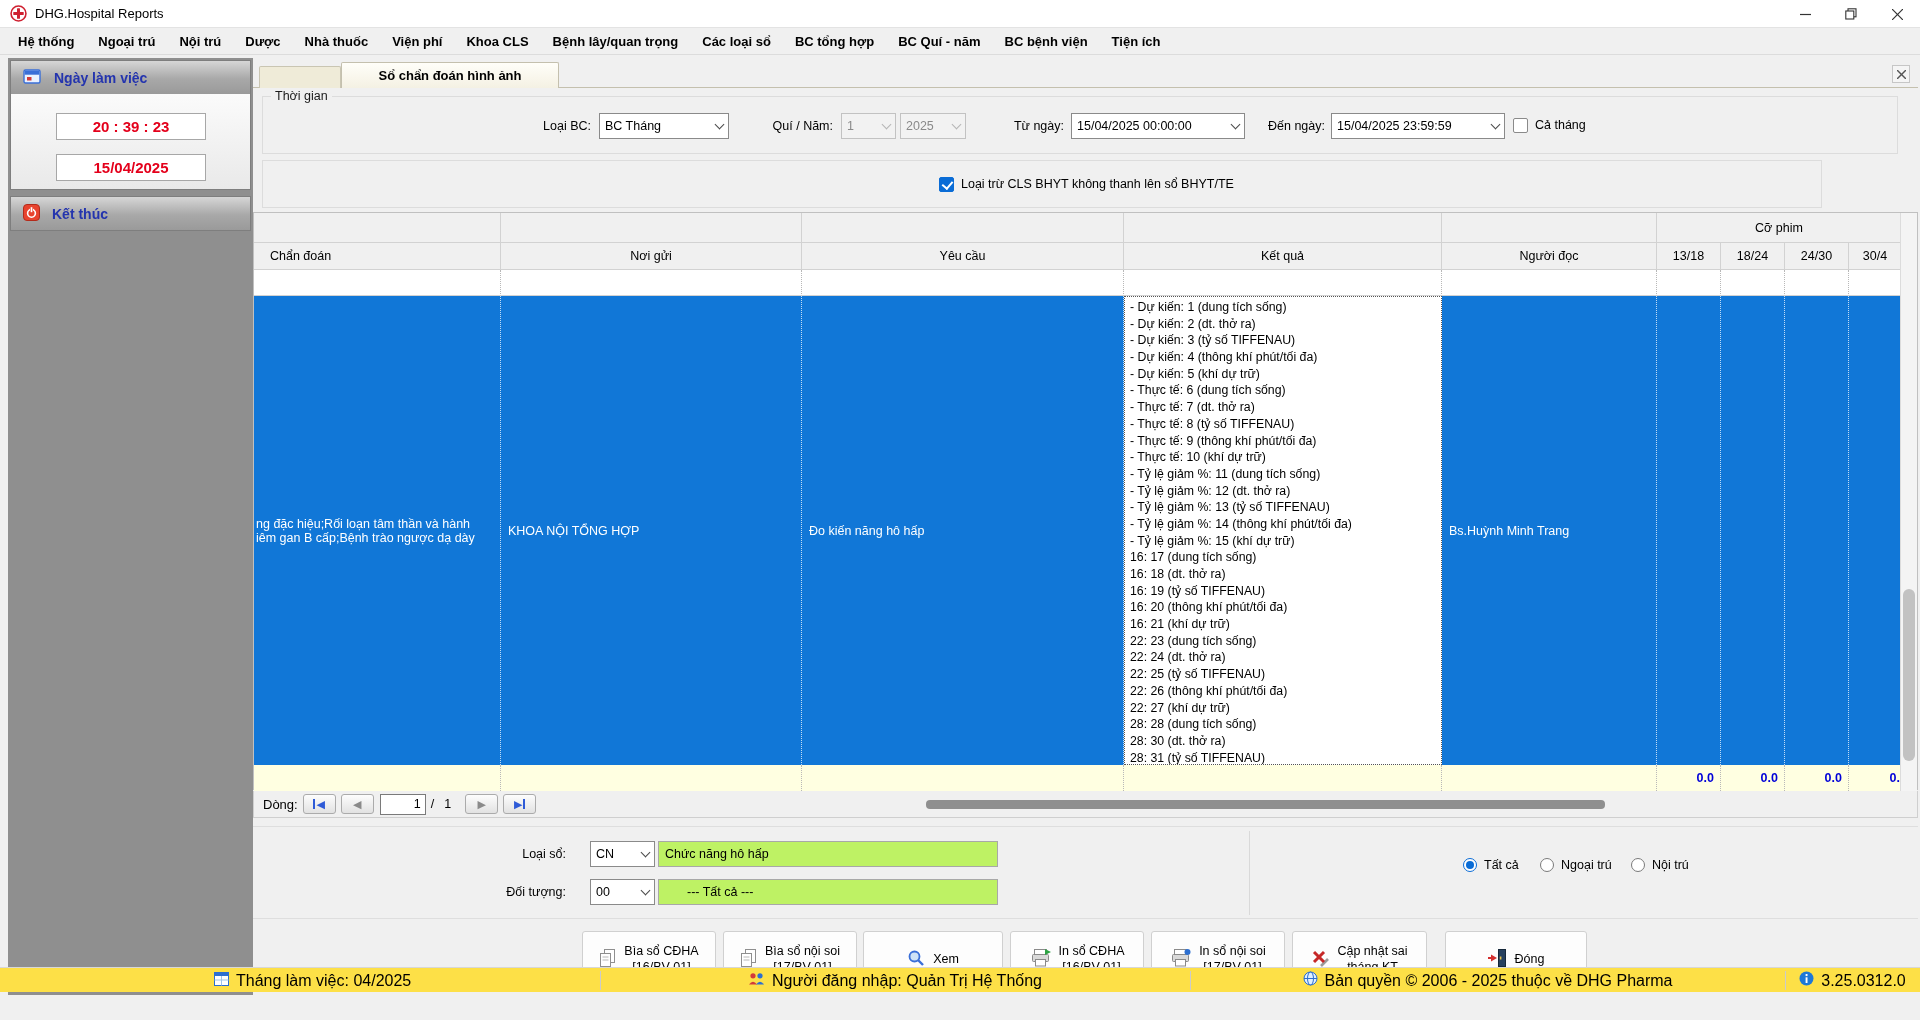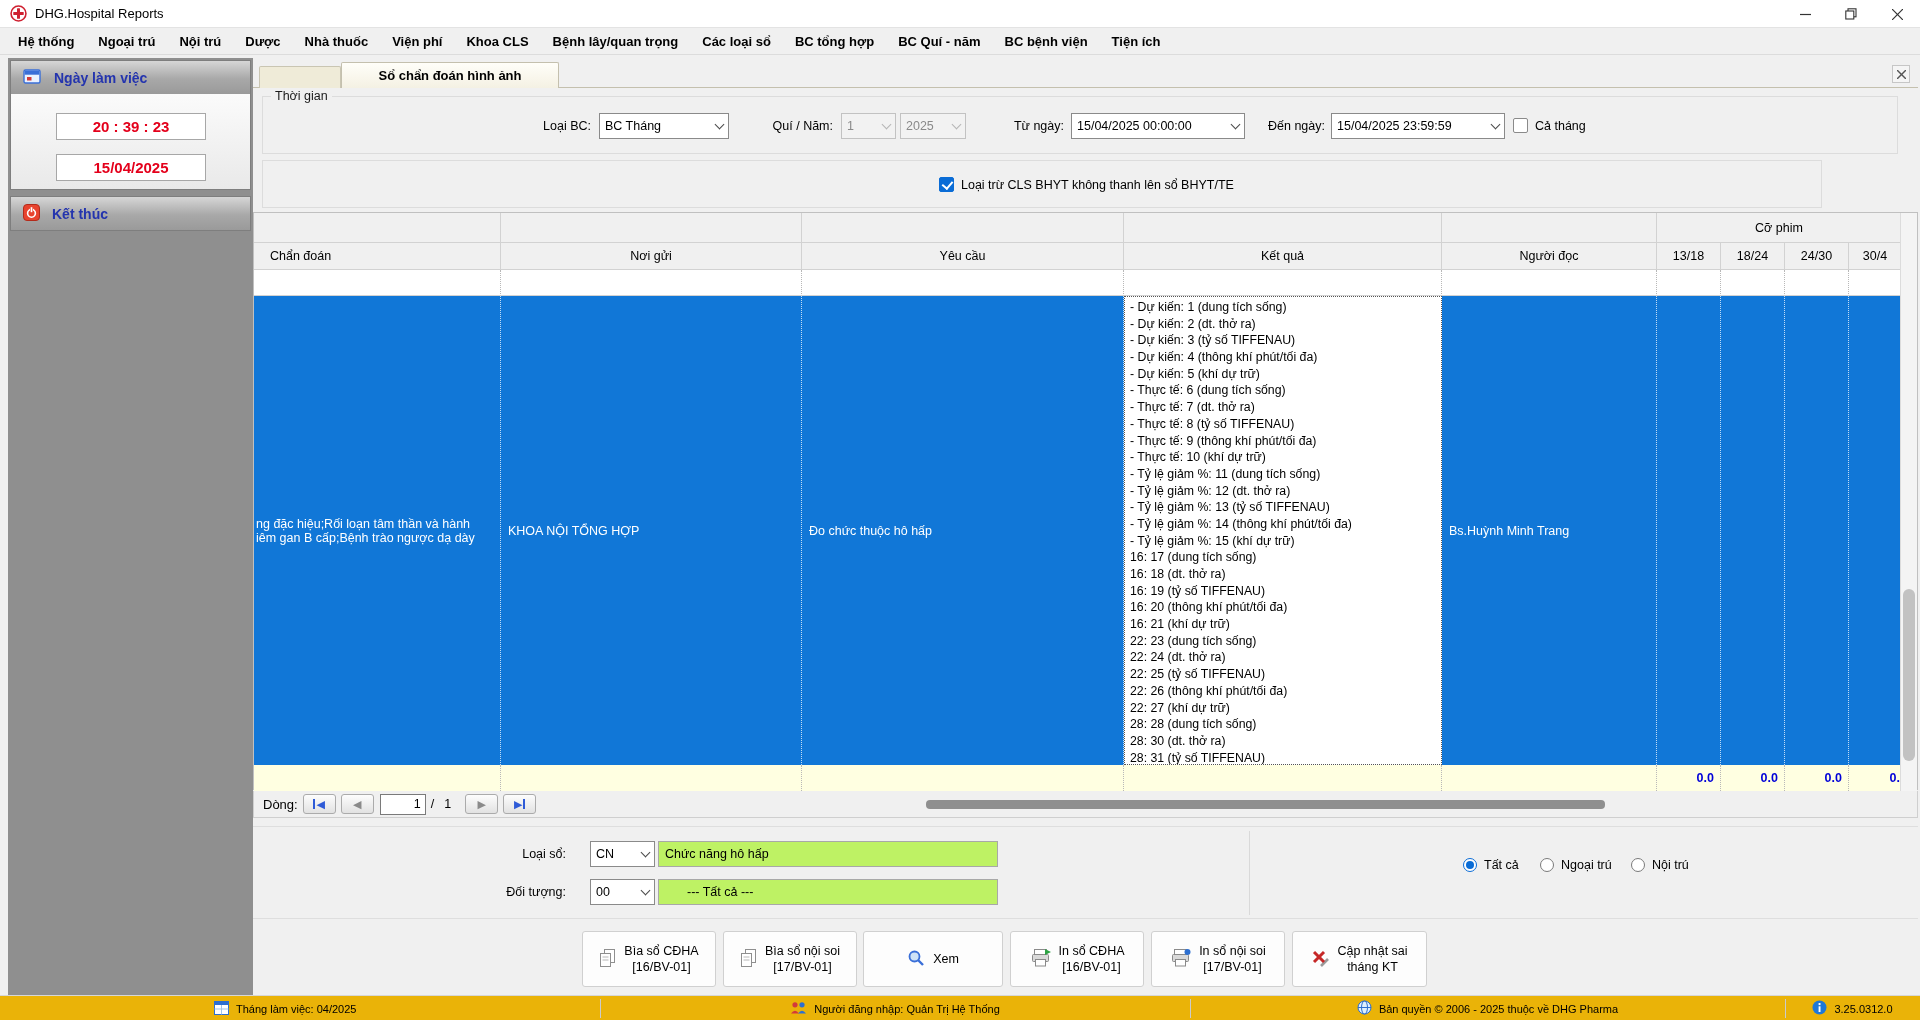--- a/index.html
+++ b/index.html
@@ -39,21 +39,21 @@
   .fld-label { position:absolute; height:26px; display:flex; align-items:center; justify-content:flex-end; font-size:12.5px; }
   .combo { position:absolute; height:26px; background:#fff; border:1px solid #8a8a8a; display:flex; align-items:center; font-size:12.5px; }
   .combo .cval { padding-left:5px; flex:1; white-space:nowrap; overflow:hidden; }
   .combo.disabled { background:#f2f2f2; border-color:#c2c2c2; color:#8a8a8a; }
   .chev { width:17px; height:100%; display:flex; align-items:center; justify-content:center; flex:none; }
   .chev::after { content:""; width:6px; height:6px; border-right:1.5px solid #4a4a4a; border-bottom:1.5px solid #4a4a4a; transform:rotate(45deg); margin-top:-3px; }
   .combo.disabled .chev::after { border-color:#b5b5b5; }
   .cb { width:15px; height:15px; border:1px solid #8a8a8a; background:#fff; border-radius:2px; flex:none; }
   .cb.checked { background:#0a6cd6; border-color:#0a6cd6; position:relative; }
   .cb.checked::after { content:""; position:absolute; left:4px; top:1px; width:5px; height:8px; border-right:2px solid #fff; border-bottom:2px solid #fff; transform:rotate(40deg); }
-  .cbrow { position:absolute; display:flex; align-items:center; gap:7px; font-size:12.5px; }
+  .cbrow { position:absolute; display:flex; align-items:flex-start; gap:7px; font-size:12.5px; }
 
   
   .grid { left:253px; top:212px; width:1665px; height:578px; background:#fff; border:1px solid #c0c0c0; }
   .grow { position:absolute; left:0; display:flex; width:1648px; }
   .gcell { border-right:1px solid #d2d2d2; border-bottom:1px solid #d2d2d2; display:flex; align-items:center; overflow:hidden; background:#f0f0f0; font-size:12.5px; }
   .hdr1 { height:30px; }
   .hdr2 { height:27px; }
   .c-center { justify-content:center; }
   .c-left { padding-left:16px; }
   .frow .gcell { background:#fff; border-right:1px dotted #b8b8b8; }
@@ -87,21 +87,21 @@
   .radio { width:14px; height:14px; border:1px solid #7a7a7a; border-radius:50%; background:#fff; flex:none; }
   .radio.sel { border:1px solid #0a6cd6; position:relative; }
   .radio.sel::after { content:""; position:absolute; left:2px; top:2px; width:8px; height:8px; border-radius:50%; background:#0a6cd6; }
 
   
   .btnpanel { left:253px; top:918px; width:1665px; height:77px; background:#f0f0f0; border-top:1px solid #dedede; }
   .actbtn { position:absolute; top:12px; height:56px; background:#fdfdfd; border:1px solid #d0d0d0; border-radius:3px; display:flex; align-items:center; justify-content:center; gap:8px; font-size:12.5px; }
   .actbtn .lines { display:flex; flex-direction:column; align-items:center; line-height:16px; }
 
   
-  .statusbar { left:0; top:995px; width:1920px; height:25px; background:#eab308; border-top:1px solid #d7d7d7; font-size:11px; }
+  .statusbar { left:0; top:967px; width:1920px; height:25px; background:#fde047; border-top:1px solid #d7d7d7; font-size:16px; }
   .seg { position:absolute; top:0; height:25px; display:flex; align-items:center; gap:7px; }
   .ssep { position:absolute; top:3px; width:1px; height:19px; background:#cbcbcb; }
 </style>
 </head>
 <body>
 
 <div id="app">
 
   <div class="abs titlebar">
     <span class="logo">
@@ -259,21 +259,21 @@
       <div class="gcell" style="width:64px; height:26px;"></div>
       <div class="gcell" style="width:64px; height:26px;"></div>
       <div class="gcell" style="width:64px; height:26px;"></div>
       <div class="gcell" style="width:53px; height:26px;"></div>
     </div>
 
     <div class="grow drow">
       <div class="gcell pre" style="width:247px; height:469px; padding-left:2px;">ng đặc hiệu;Rối loạn tâm thần và hành
 iêm gan B cấp;Bệnh trào ngược dạ dày</div>
       <div class="gcell pad" style="width:301px; height:469px;">KHOA NỘI TỔNG HỢP</div>
-      <div class="gcell pad" style="width:322px; height:469px;">Đo chức thuộc hô hấp</div>
+      <div class="gcell pad" style="width:322px; height:469px;">Đo kiến năng hô hấp</div>
       <div class="gcell result-cell" style="width:318px; height:469px;">
         <div class="result-text">- Dự kiến: 1 (dung tích sống)
 - Dự kiến: 2 (dt. thở ra)
 - Dự kiến: 3 (tỷ số TIFFENAU)
 - Dự kiến: 4 (thông khí phút/tối đa)
 - Dự kiến: 5 (khí dự trữ)
 - Thực tế: 6 (dung tích sống)
 - Thực tế: 7 (dt. thở ra)
 - Thực tế: 8 (tỷ số TIFFENAU)
 - Thực tế: 9 (thông khí phút/tối đa)
@@ -441,20 +441,31 @@
       <span><svg width="18" height="18">
             <line x1="10" y1="17" x2="17" y2="10" stroke="#9a9a9a" stroke-width="2.6"></line>
             <line x1="3" y1="3" x2="13" y2="13" stroke="#c62828" stroke-width="3"></line>
             <line x1="13" y1="3" x2="3" y2="13" stroke="#c62828" stroke-width="3"></line>
           </svg></span>
       <span class="lines">
           <span>Cập nhật sai</span>
           <span>tháng KT</span>
         </span>
     </div>
+    <div class="actbtn" style="left:1192px; width:142px;">
+      <span><svg width="19" height="18">
+            <rect x="10.5" y="0.5" width="7" height="17" fill="#27415e" stroke="#16283a"></rect>
+            <rect x="11.8" y="7.5" width="1.6" height="3" fill="#e8c44c"></rect>
+            <polygon points="3,5.5 9,9 3,12.5" fill="#d32f2f"></polygon>
+            <line x1="0" y1="9" x2="5" y2="9" stroke="#d32f2f" stroke-width="2"></line>
+          </svg></span>
+      <span class="lines">
+          <span>Đóng</span>
+        </span>
+    </div>
   </div>
 
   <div class="abs statusbar">
     <div class="seg" style="left:214px;">
       <span><svg width="15" height="14">
             <rect x="0.5" y="0.5" width="14" height="13" fill="#fff" stroke="#2d6fd0"></rect>
             <rect x="0.5" y="0.5" width="14" height="3.5" fill="#2d6fd0"></rect>
             <line x1="0.5" y1="8" x2="14.5" y2="8" stroke="#9fc3e8"></line>
             <line x1="7.5" y1="4" x2="7.5" y2="13.5" stroke="#9fc3e8"></line>
           </svg></span>

